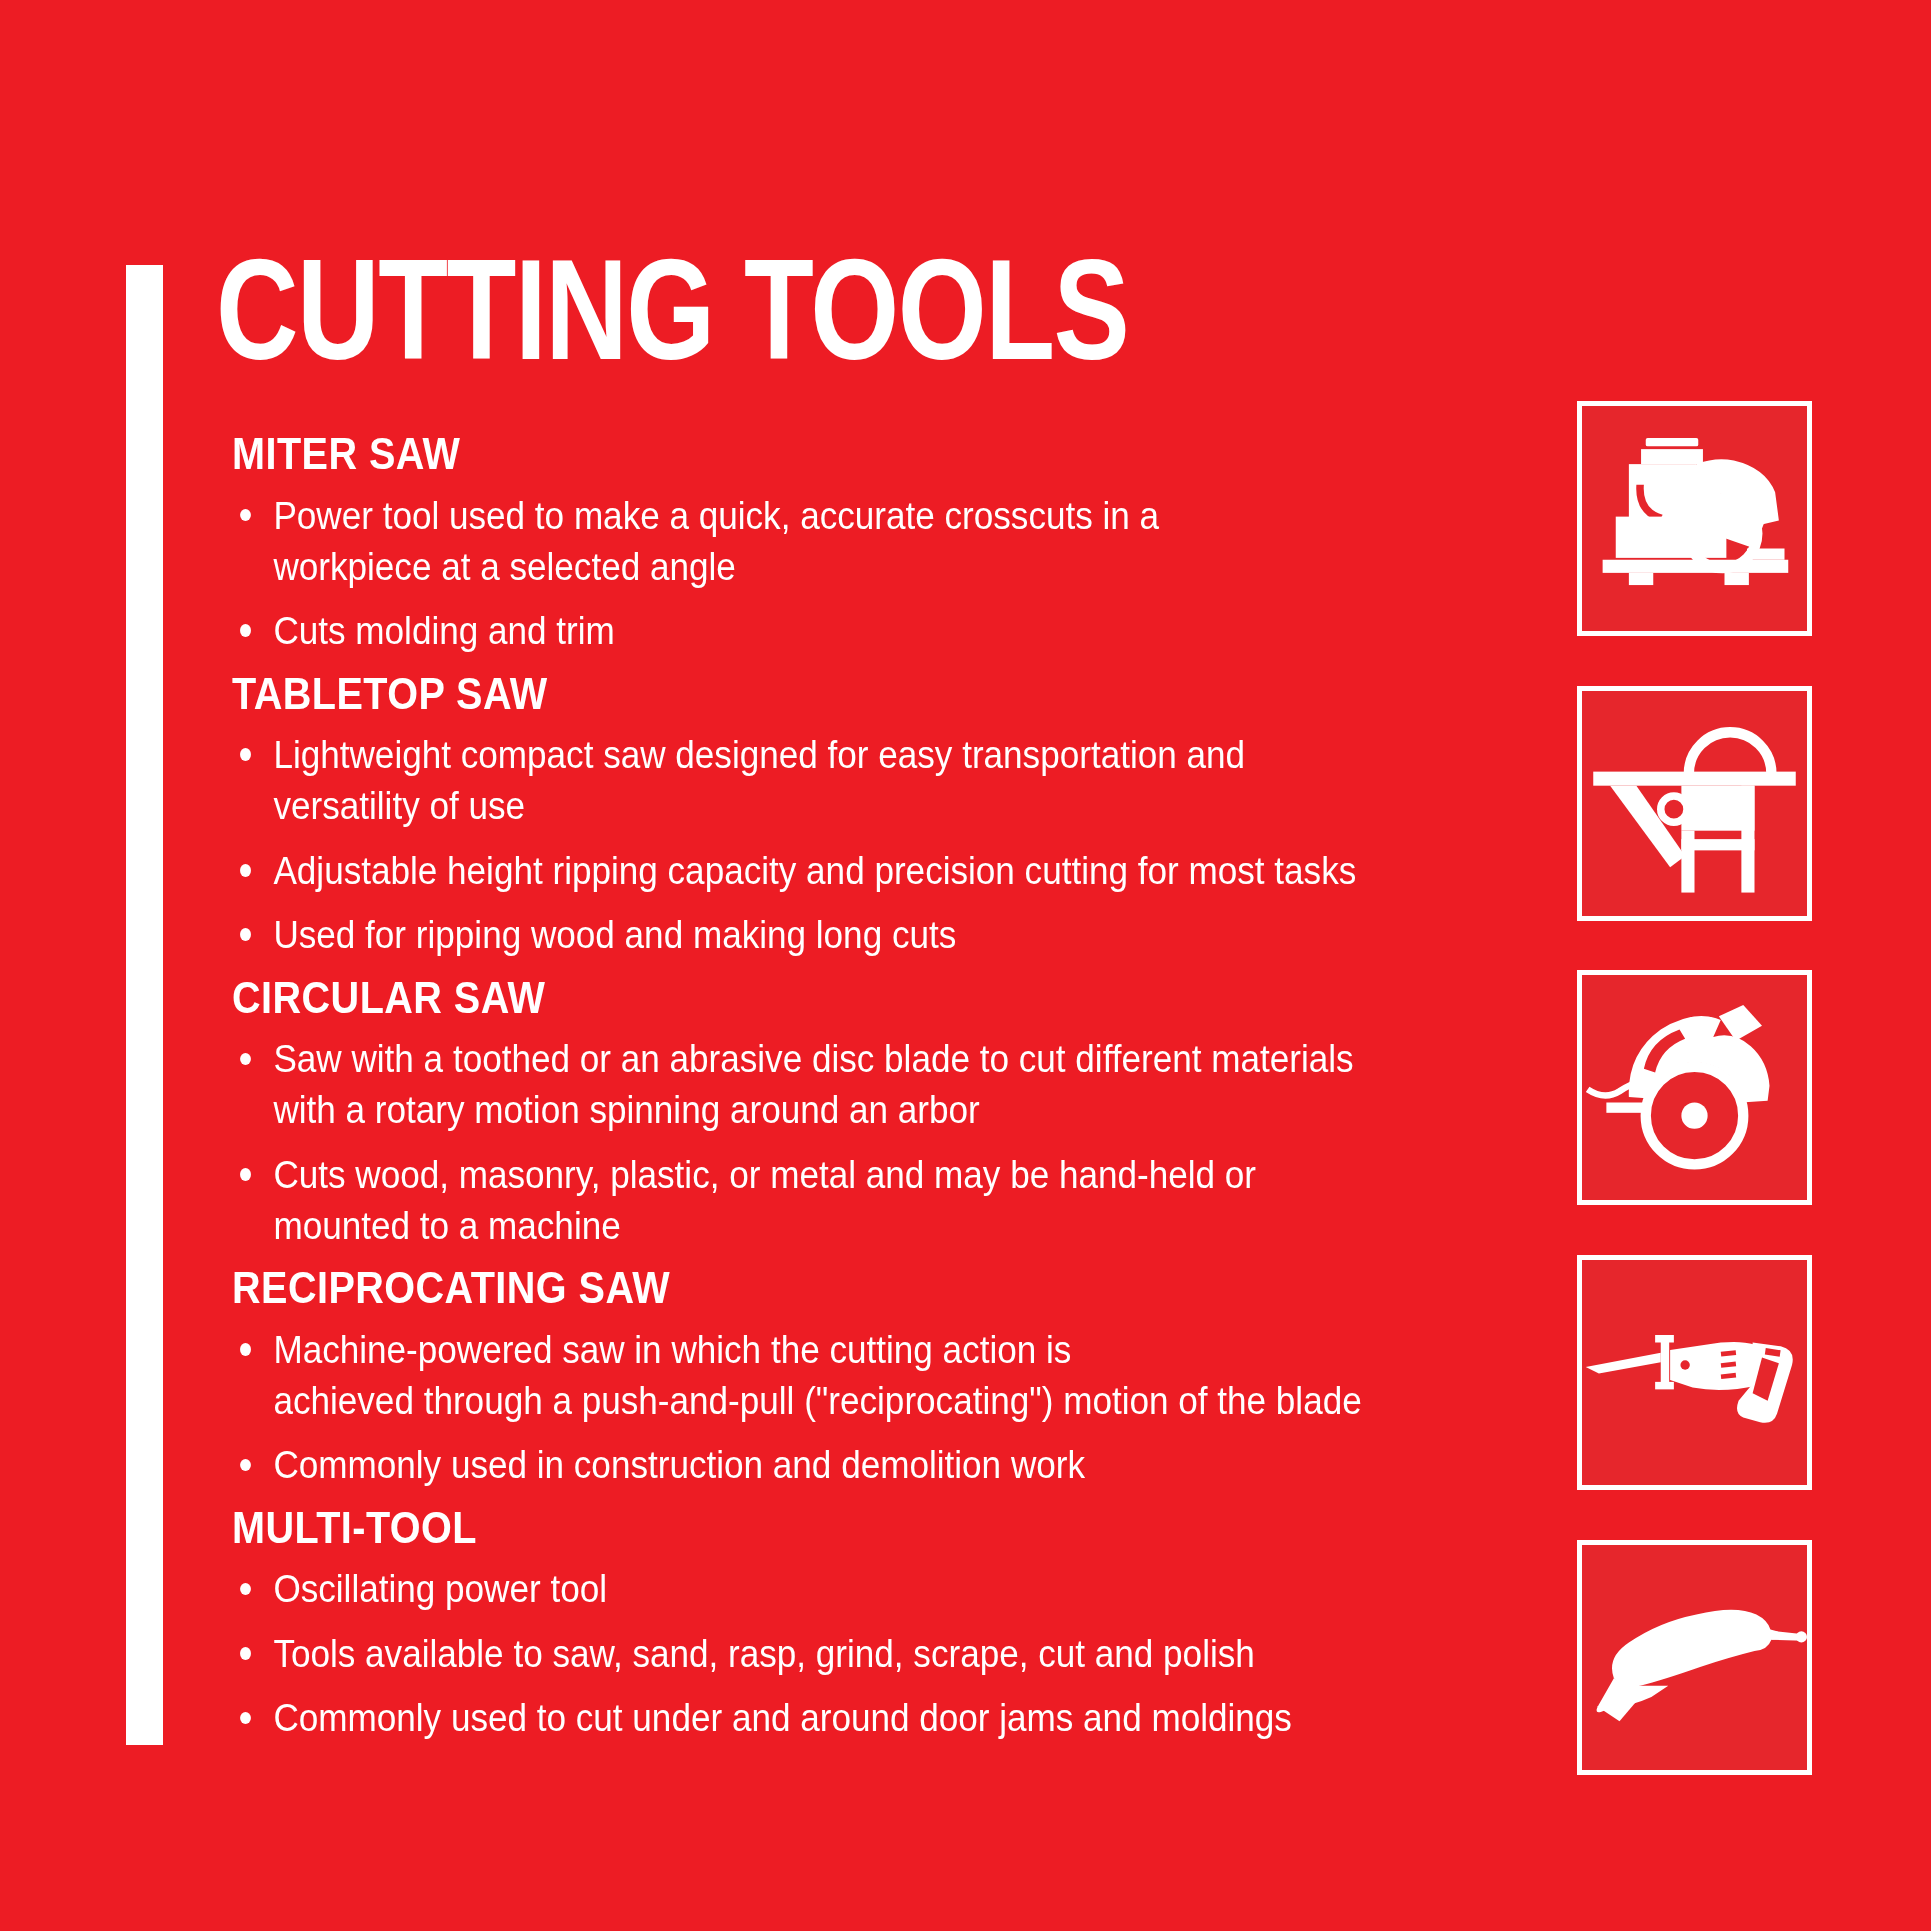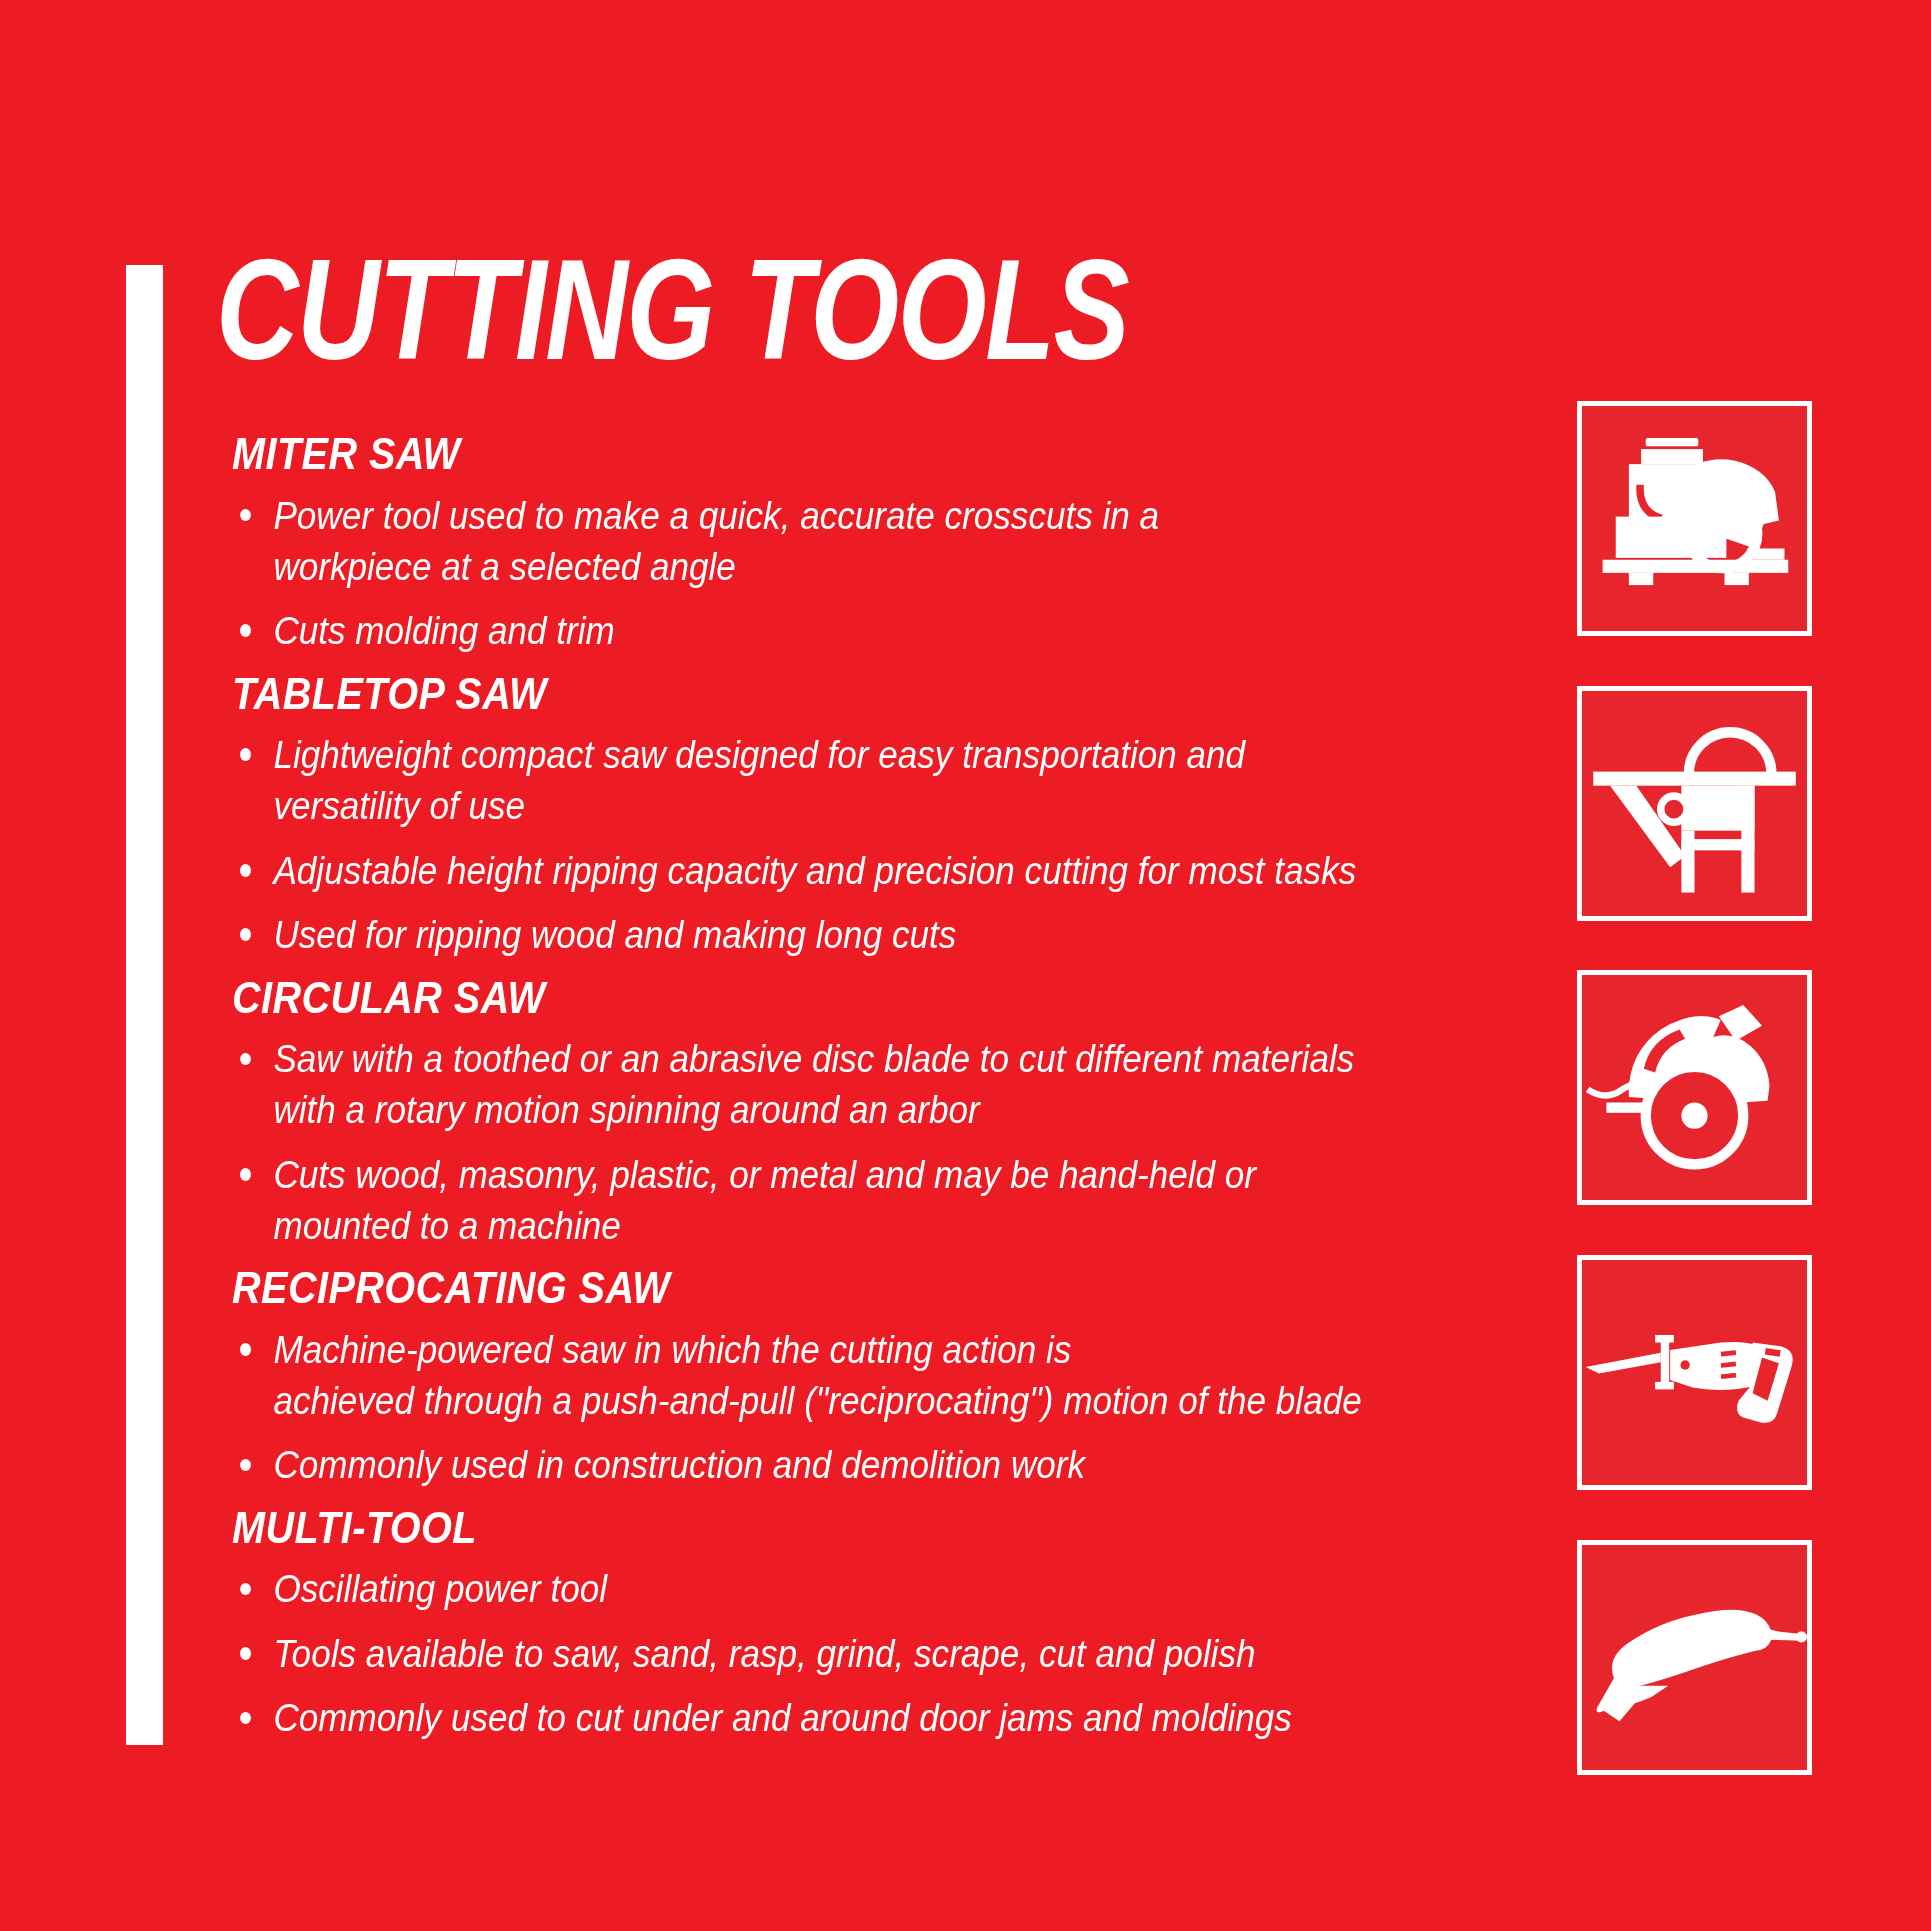--- a/index.html
+++ b/index.html
@@ -3,21 +3,20 @@
 <meta charset="utf-8">
 <style>
   html,body{margin:0;padding:0;}
   body{font-family:"Liberation Sans","DejaVu Sans",sans-serif;}
   .poster{
     position:relative;
     width:1931px;height:1931px;
     background:var(--background,#ED1C24);
     overflow:hidden;
     color:var(--text,#fff);
-    font-style:italic;
   }
   .accent-bar{
     position:absolute;left:126px;top:265px;width:37px;height:1480px;
     background:var(--accent-bar,#fff);
   }
   .title{
     position:absolute;left:216px;top:238px;margin:0;
     font-size:143px;line-height:143px;font-weight:bold;
     letter-spacing:-1.9px;white-space:nowrap;
     transform:scaleX(0.8);transform-origin:0 0;

